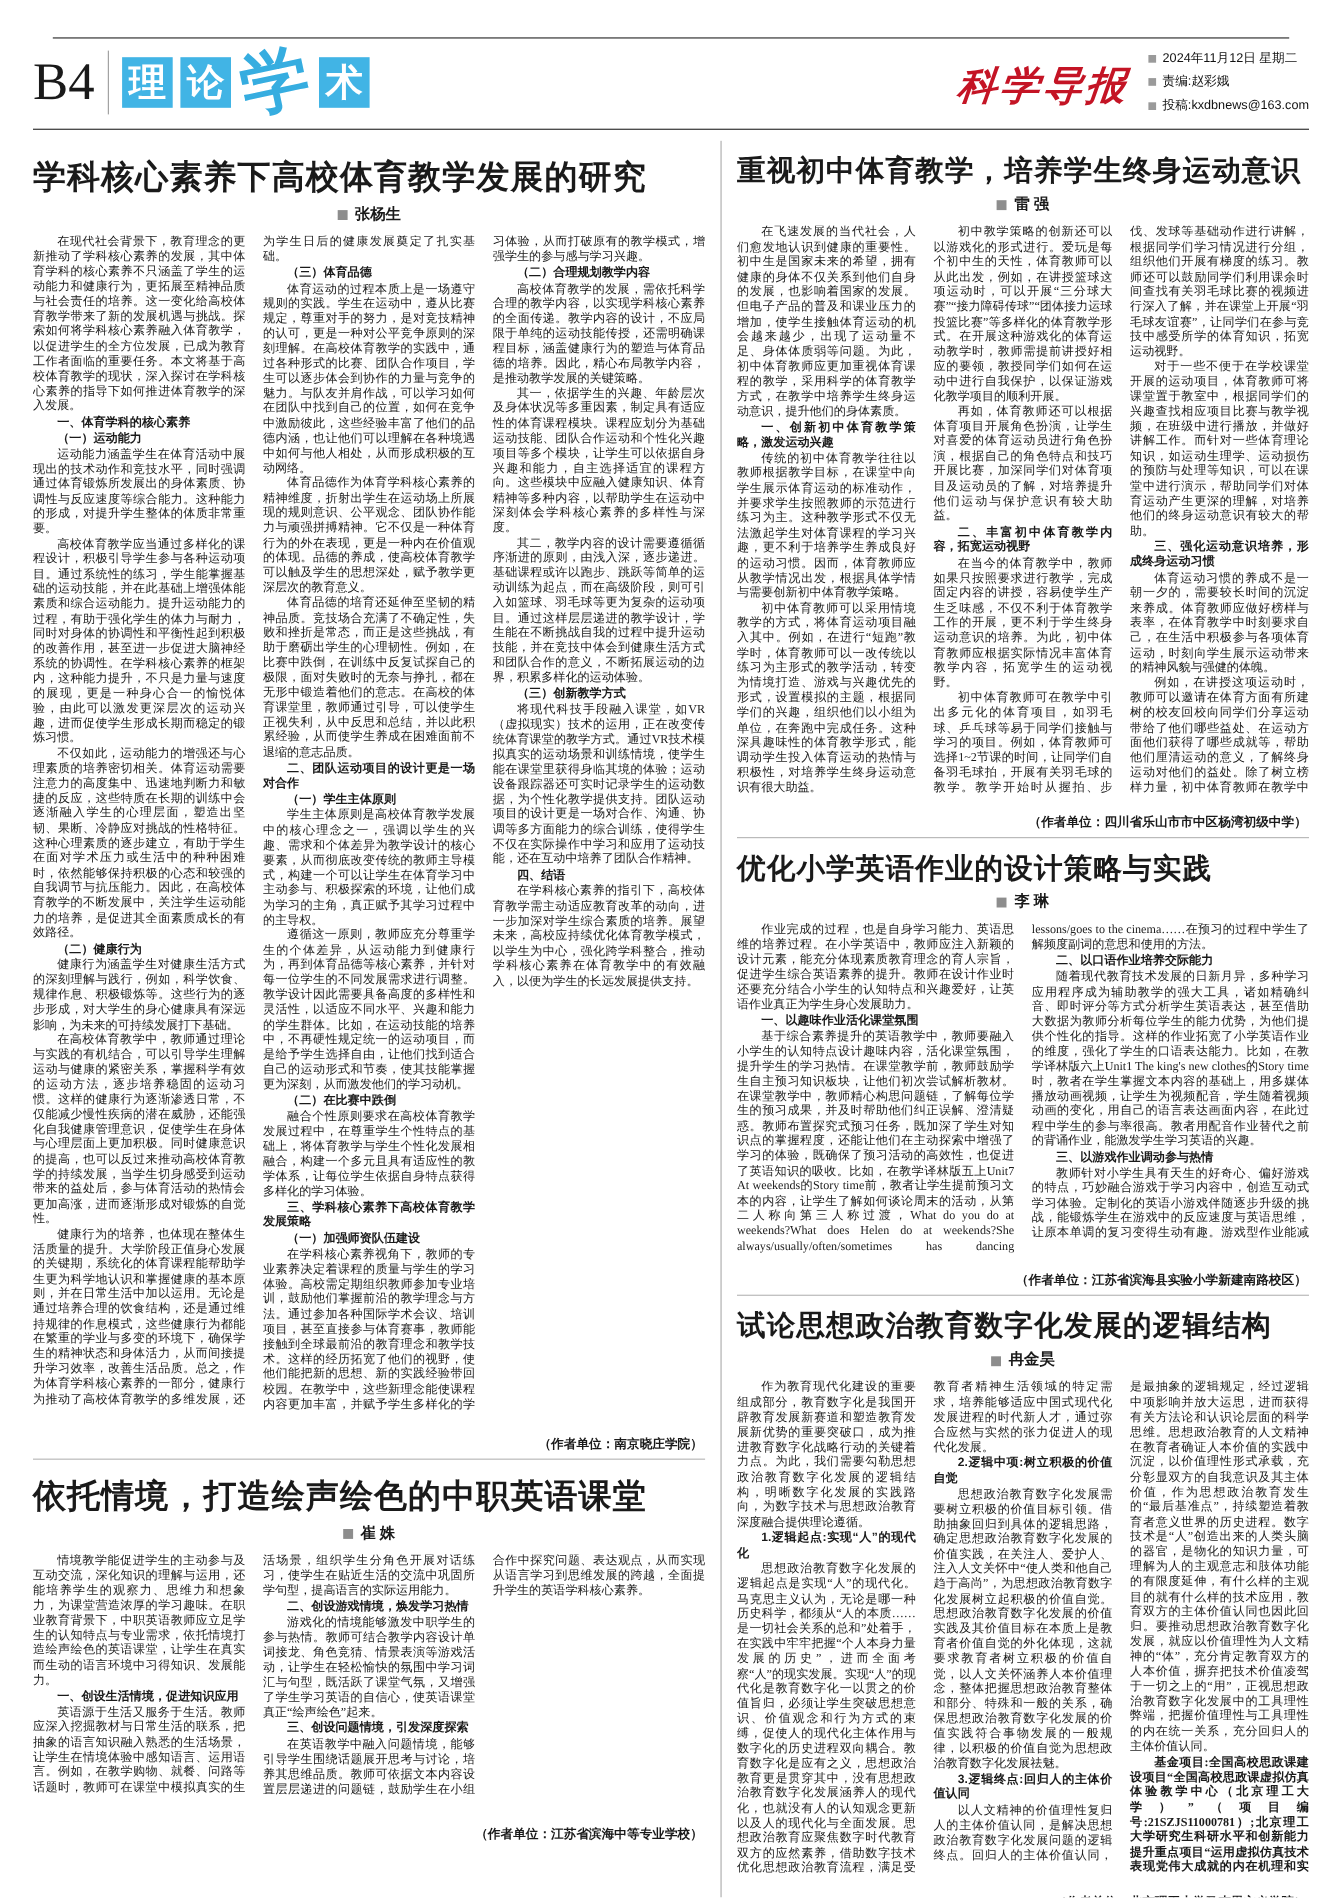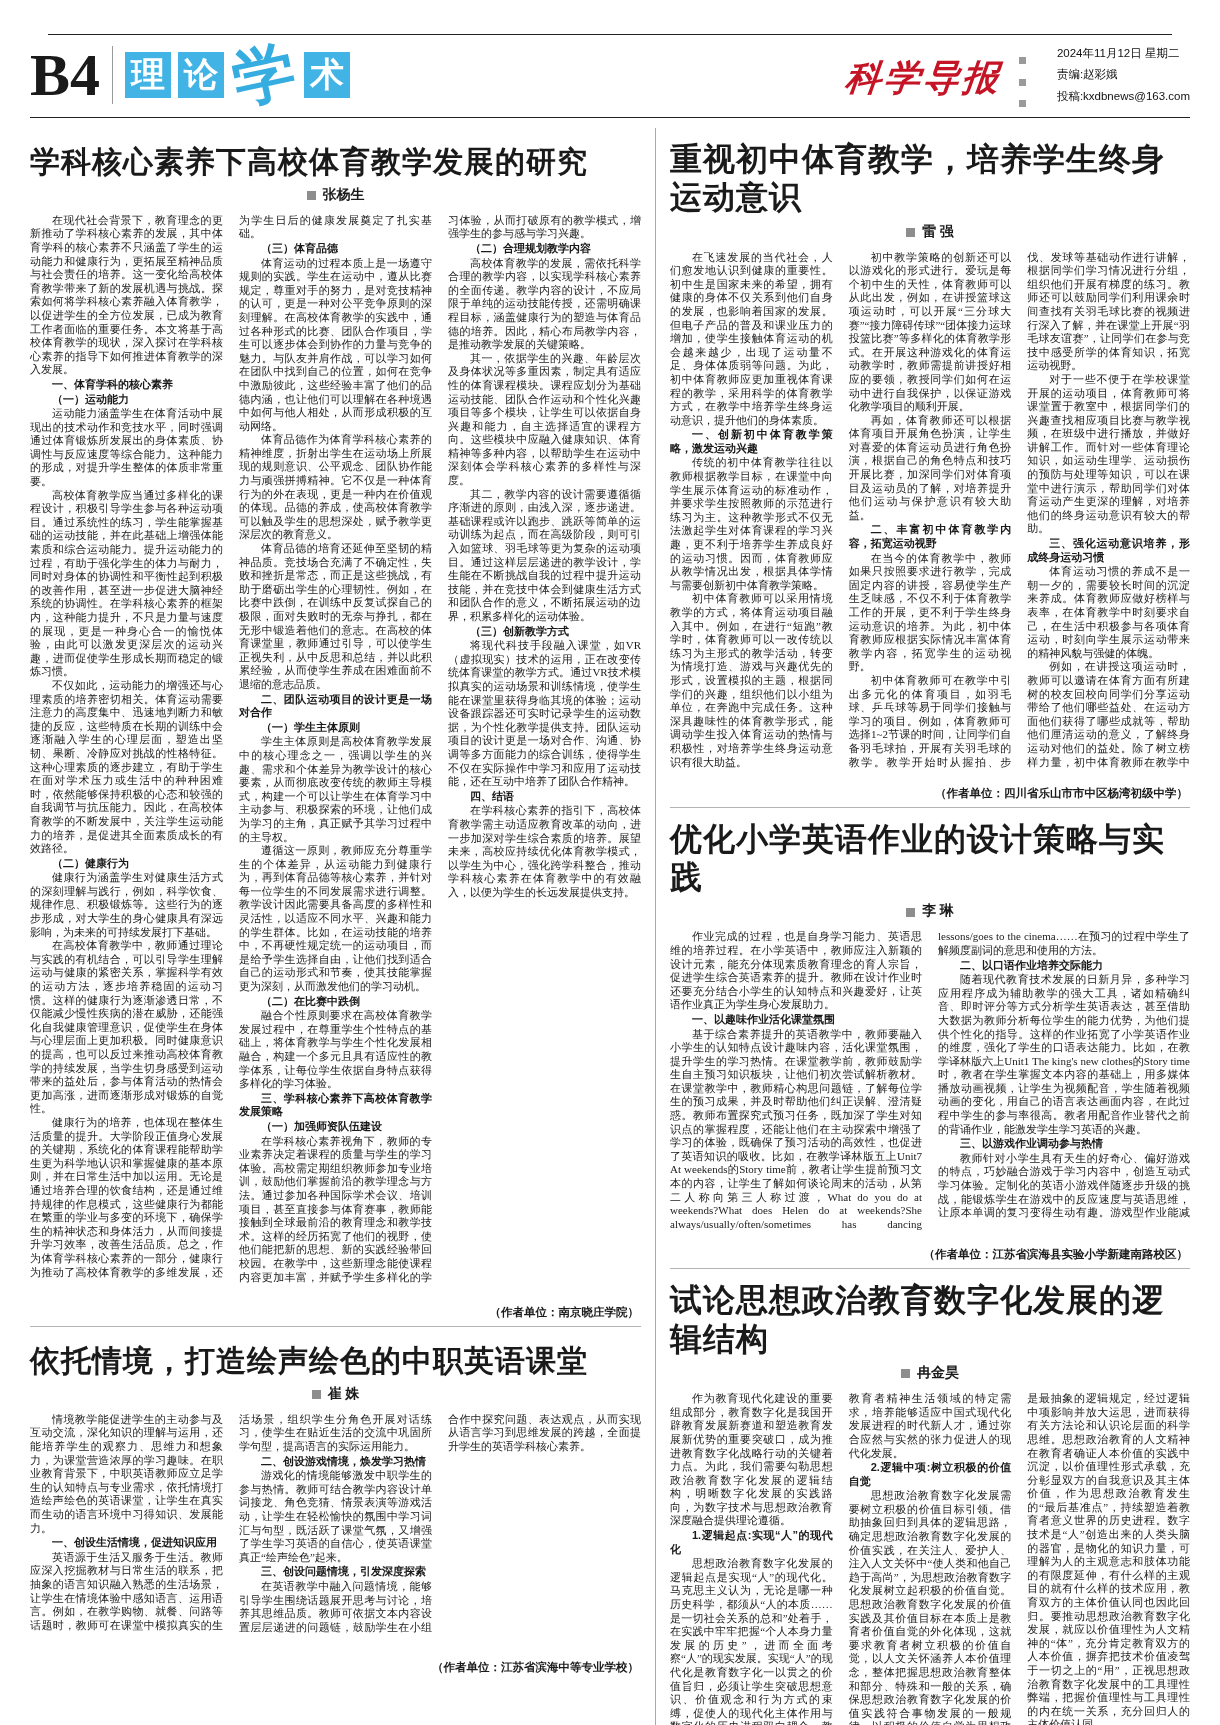--- a/index.html
+++ b/index.html
@@ -1,41 +1,41 @@
 <!DOCTYPE html>
 <html><head>
 <meta charset="utf-8">
 <style>
   html,body{margin:0;padding:0;background:#ffffff;}
   .page{width:1220px;height:1725px;margin:0 auto;background:#fff;box-sizing:border-box;
         padding:18px 30px 0 30px;font-family:"Liberation Serif","DejaVu Serif",serif;color:#1a1a1a;
         overflow:hidden;}
   .rule-top{border-top:1.5px solid #222;margin:16px 18px 0 18px;}
   header{display:flex;align-items:center;padding:8px 0 10px 0;}
-  .edition{font-size:60px;font-weight:700;font-family:"Liberation Serif",serif;line-height:1;}
+  .edition{font-size:48px;font-weight:400;font-family:"Liberation Serif",serif;line-height:1;}
   .hdr-vr{width:1px;height:58px;background:#9a9a9a;margin:0 12px;}
   .logo{display:flex;align-items:center;gap:7px;}
   .lg-box{width:46px;height:46px;background:#41b4e5;color:#fff;font-size:34px;font-weight:700;
           display:flex;align-items:center;justify-content:center;}
   .lg-art{color:#36ade0;font-size:62px;font-weight:700;transform:rotate(-12deg);line-height:1;margin:0 2px;}
   .hdr-right{margin-left:auto;display:flex;align-items:flex-end;gap:18px;}
   .masthead{color:#c41425;font-size:36px;font-weight:700;font-style:italic;transform:skewX(-6deg);
             letter-spacing:3px;padding-bottom:4px;}
   .pubinfo{font-size:11.5px;line-height:1.85;color:#111;font-family:"Liberation Sans",sans-serif;}
-  .pubinfo .row{display:flex;align-items:flex-end;gap:25px;}
+  .pubinfo .row{display:flex;align-items:center;}
   .sq{display:inline-block;width:7px;height:7px;background:#9a9a9a;margin-right:6px;flex:0 0 auto;}
   .rule-bot{border-top:1.5px solid #222;margin:0 0 10px 0;}
 
   main{display:flex;align-items:stretch;}
   .half-left{width:625px;flex:0 0 auto;padding-right:14px;box-sizing:border-box;}
   .half-right{flex:1 1 auto;border-left:1px solid #aaa;padding-left:14px;box-sizing:border-box;}
 
   .t1{font-family:"Liberation Sans","DejaVu Sans",sans-serif;font-weight:700;
       font-size:30px;letter-spacing:1px;margin:16px 0 6px 0;line-height:1.2;}
-  .t1.small{font-size:32px;margin-top:12px;}
+  .t1.small{font-size:26px;margin-top:12px;}
   .byline{text-align:center;font-size:14px;font-weight:700;margin:2px 0 10px 0;}
   .byline .sq{width:9px;height:9px;background:#8d8d8d;vertical-align:middle;margin-right:7px;display:inline-block;}
   .body{column-gap:16px;column-fill:auto;text-align:justify;font-size:11px;line-height:13.6px;
         overflow:hidden;}
   .cols3{column-count:3;}
   .cols2{column-count:2;}
   .h-a1{height:1076px;} .h-a2{height:520px;} .h-a3{height:302px;} .h-a4{height:452px;} .h-a5{height:232px;}
   .para{text-indent:2em;margin:0;}
   .h1b{font-weight:700;text-indent:2em;margin:1px 0;font-family:"Liberation Sans",sans-serif;}
   .h2b{font-weight:700;text-indent:2em;margin:1px 0;}

